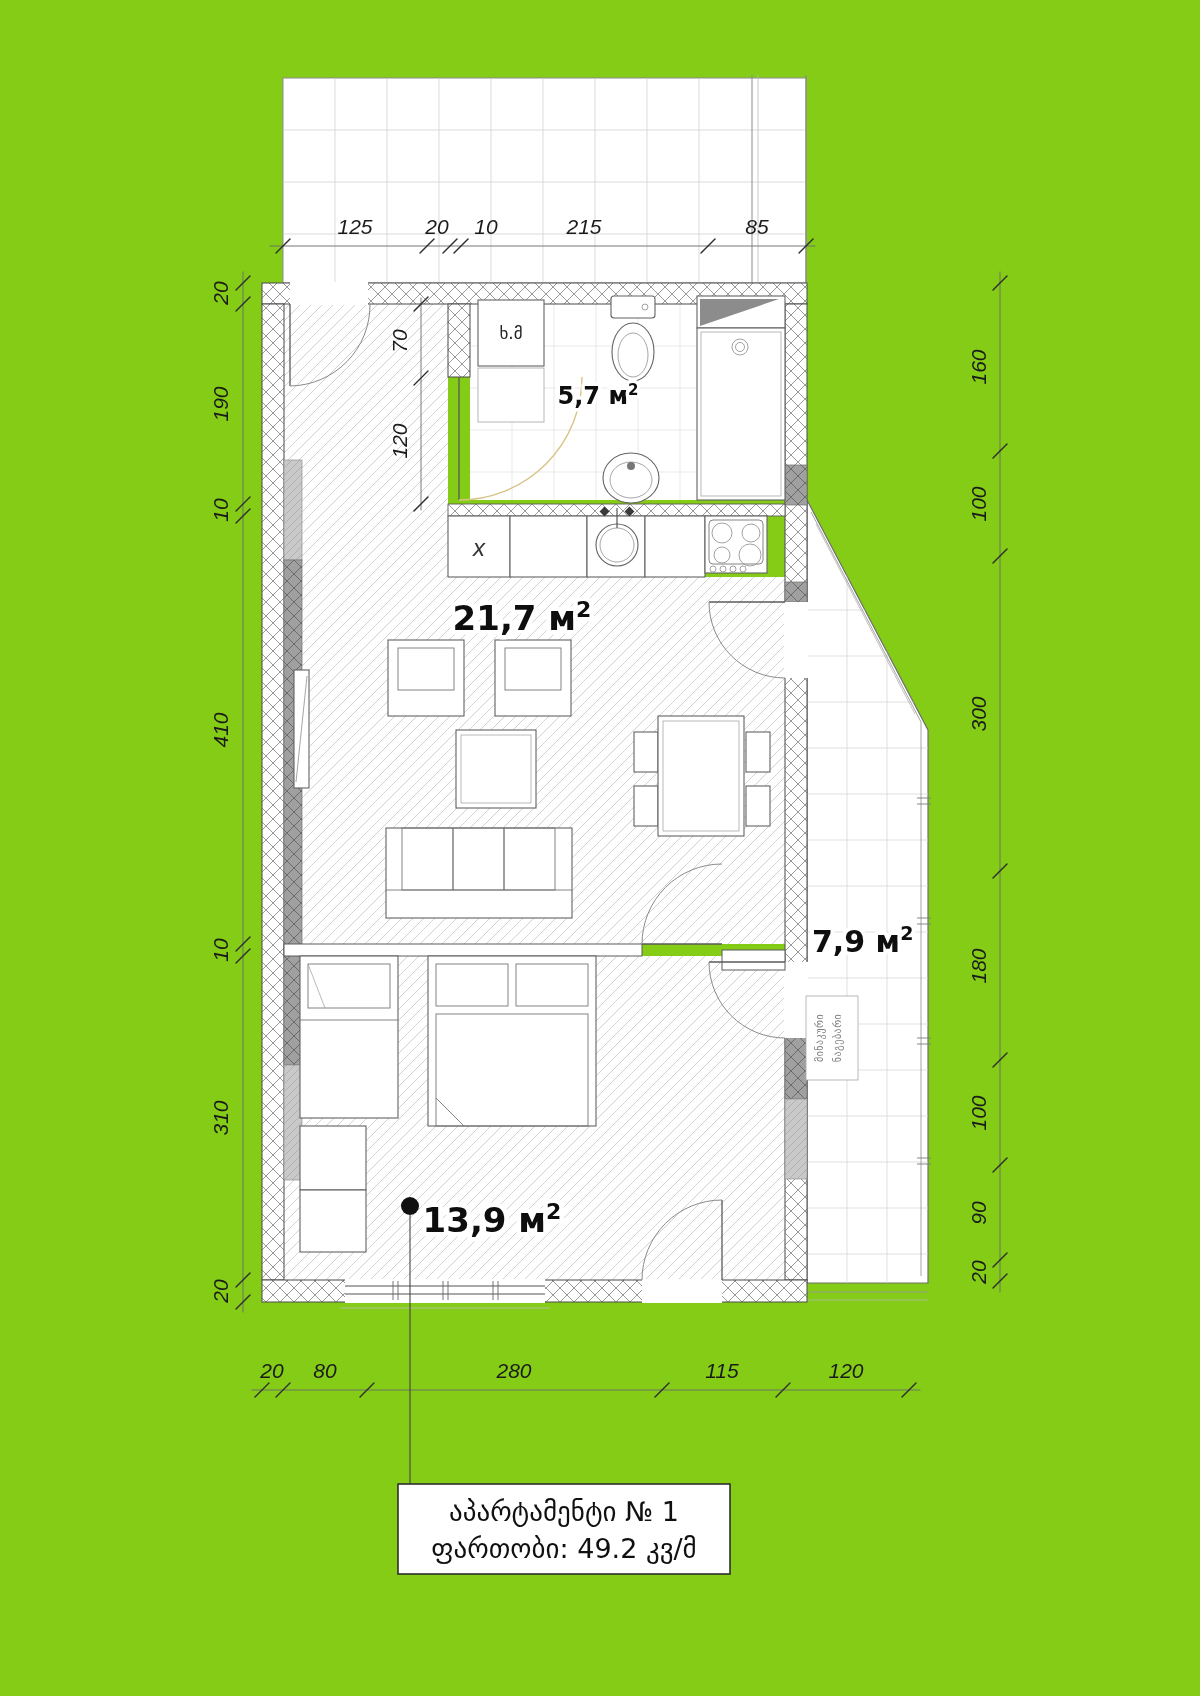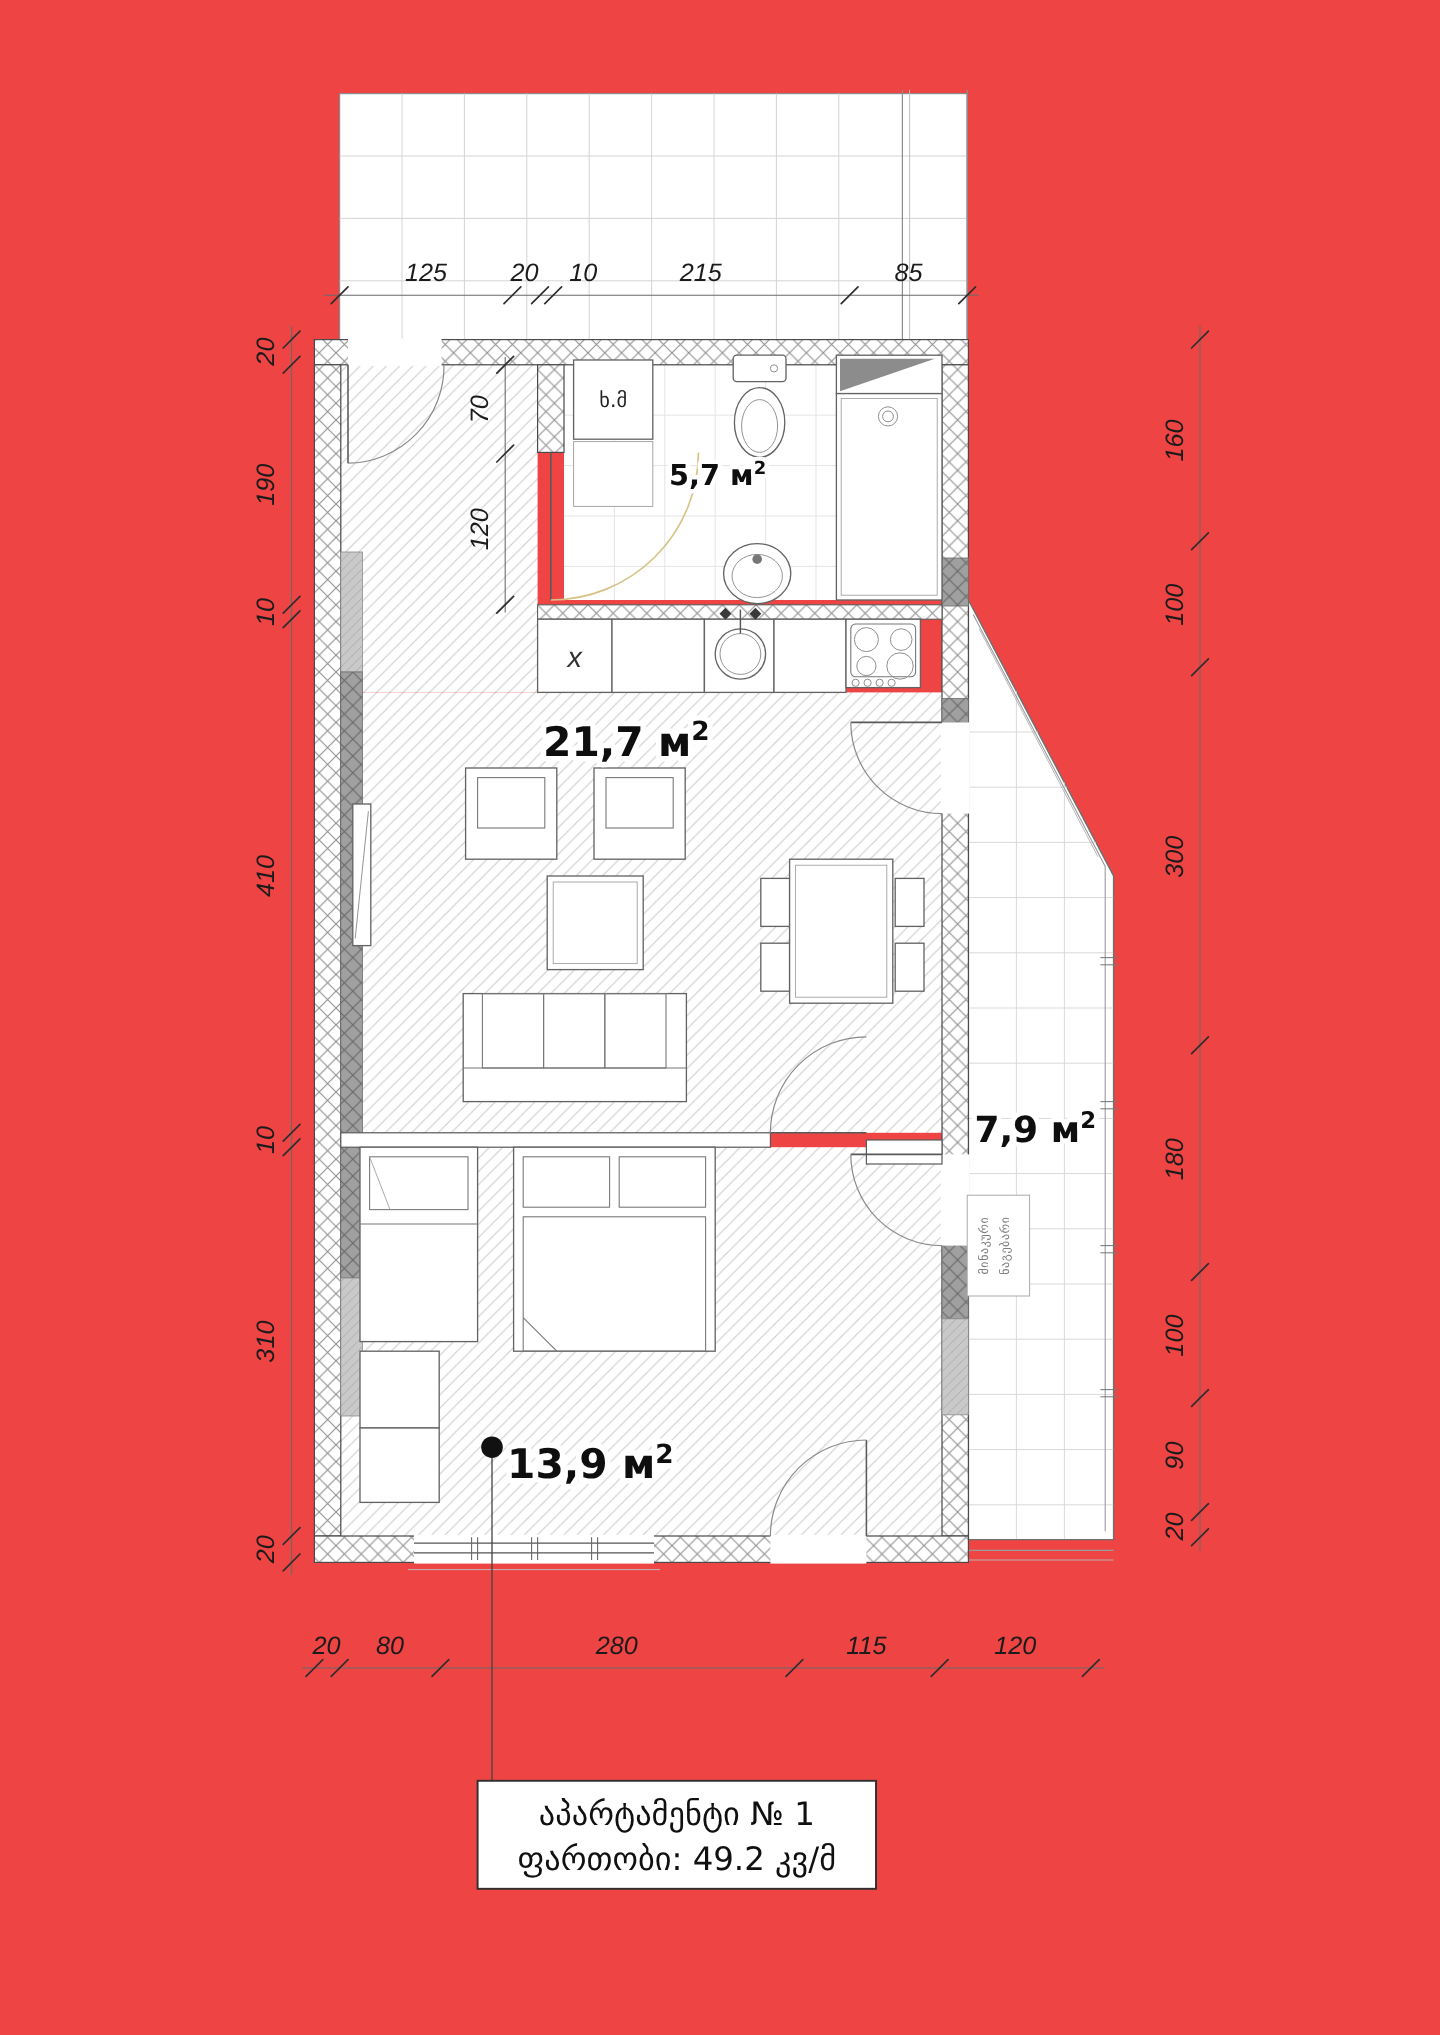--- a/index.html
+++ b/index.html
@@ -1,16 +1,16 @@
 <!DOCTYPE html>
 <html><head>
 <meta charset="utf-8">
 <style>
   html,body{margin:0;padding:0;background:#fff;}
-  .canvas{position:relative;width:1200px;height:1696px;background:#ef4444;overflow:hidden;
+  .canvas{position:relative;width:1200px;height:1696px;background:#84cc16;overflow:hidden;
           font-family:"Liberation Sans",sans-serif;}
   svg{position:absolute;left:0;top:0;}
   .dimtext{font:italic 21px "Liberation Sans",sans-serif;fill:#1b1b1b;}
   .areatext{font:bold 34px "DejaVu Sans",sans-serif;fill:#0e0e0e;paint-order:stroke;stroke:#ffffff;stroke-width:9;stroke-linejoin:round;}
   .areatext-sm{font:bold 24px "DejaVu Sans",sans-serif;fill:#0e0e0e;paint-order:stroke;stroke:#ffffff;stroke-width:7;stroke-linejoin:round;}
   .areatext-md{font:bold 30px "DejaVu Sans",sans-serif;fill:#0e0e0e;paint-order:stroke;stroke:#ffffff;stroke-width:8;stroke-linejoin:round;}
   .wmtext{font:17px "DejaVu Sans",sans-serif;fill:#222;}
   .xmark{font:italic 24px "Liberation Sans",sans-serif;fill:#333;}
   .notetext{font:10px "DejaVu Sans",sans-serif;fill:#7d7d7d;letter-spacing:0.5px;}
   .titletext{font:27px "DejaVu Sans",sans-serif;fill:#101010;}

